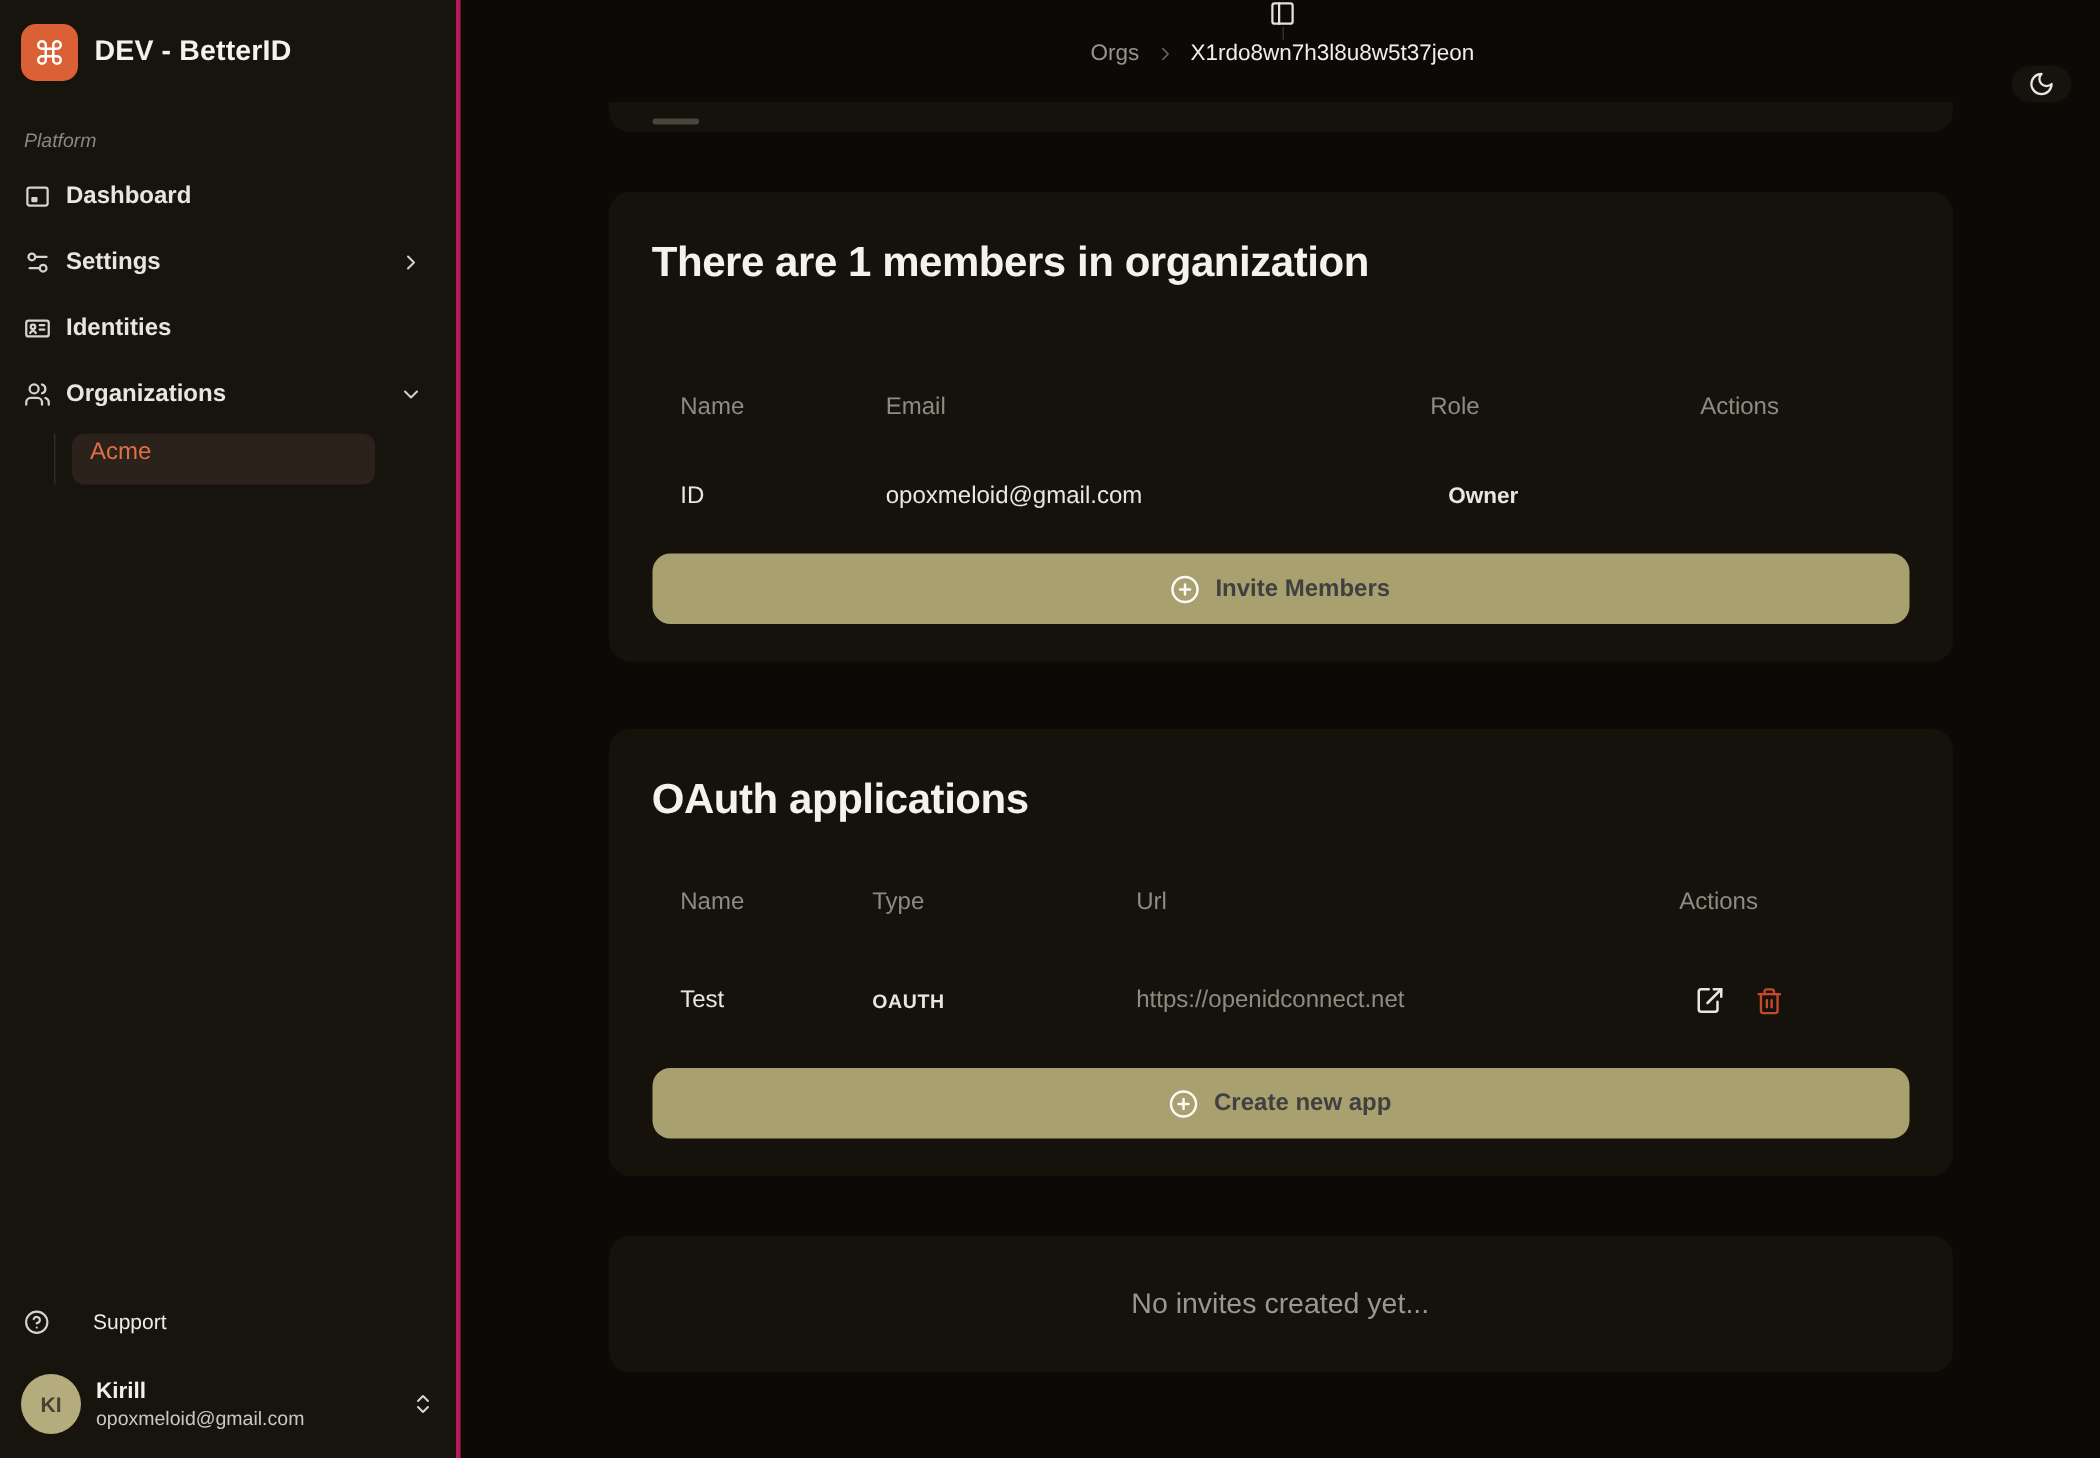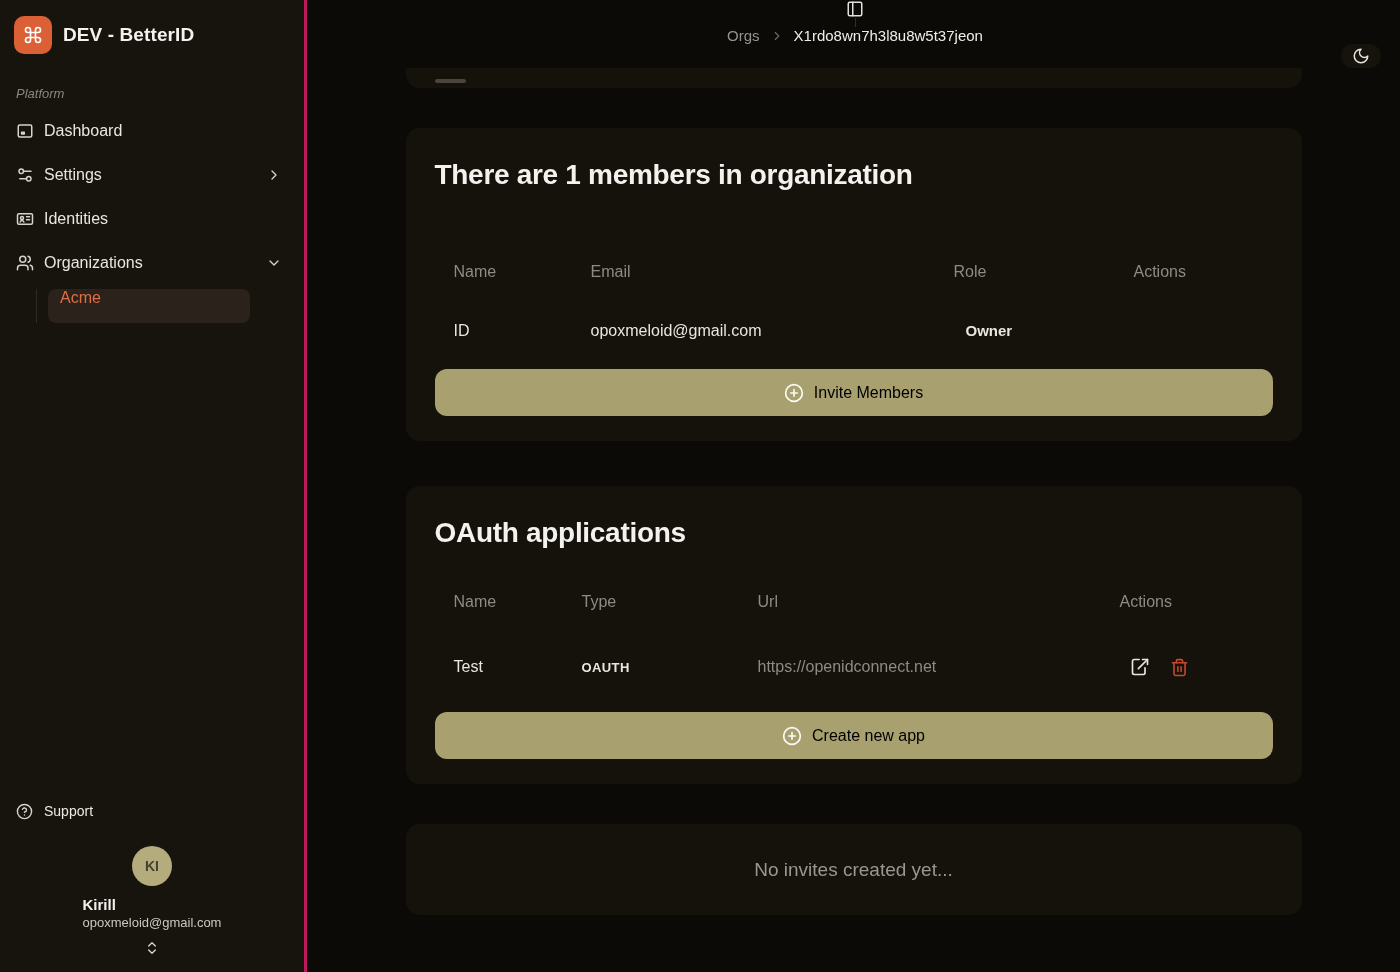--- a/index.html
+++ b/index.html
@@ -25,39 +25,39 @@
     cursor:pointer;
   }
   .brand-title { font-size:19px; font-weight:700; color:#f4f2ee; letter-spacing:.1px; }
   .section-label { font-size:13px; color:#8b8680; padding:18px 16px 8px;font-style:italic; }
   .nav { padding:4px 14px 0; }
   .nav-item {
     display:flex; align-items:center; gap:10px; height:36px; margin-bottom:8px;
     padding:0 8px 0 2px; border-radius:8px; cursor:pointer;
   }
   .nav-icon { color:#d6d2cc; width:18px; height:18px; }
-  .nav-label { font-size:16px; color:#e9e6e1; flex:1; }
+  .nav-label { font-size:16px; color:#e9e6e1; flex:1;font-weight:bold; }
   .nav-chevron { color:#d6d2cc; }
   .nav-subtree {
     margin:2px 40px 0 22px; border-left:1px solid #2e2a25; padding-left:11px;
   }
   .sub-item {
     height:34px; border-radius:8px; background:#2a221b; display:flex;
-    align-items:flex-end; padding:16px 12px; cursor:pointer;
+    align-items:flex-start; padding:4px 12px; cursor:pointer;
   }
   .sub-item span { font-size:16px; color:#e06e47; }
   .sidebar-spacer { flex:1; }
   .support-row {
-    display:flex; align-items:center; gap:11px; margin:0 14px 10px;
+    display:flex; align-items:center; gap:29px; margin:0 14px 10px;
     padding:0 2px; height:34px; border-radius:8px; cursor:pointer;
   }
   .support-row .nav-icon { width:17px; height:17px; }
   .support-label { font-size:14px; color:#eceae6; }
   .user-row {
-    display:flex; align-items:center; gap:10px; padding:8px 14px 16px; cursor:pointer;flex-direction:column;
+    display:flex; align-items:center; gap:10px; padding:8px 14px 16px; cursor:pointer;
   }
   .avatar {
     width:40px; height:40px; border-radius:50%; background:#b5ac7e;
     display:flex; align-items:center; justify-content:center;
     font-size:14px; font-weight:700; color:#474131; flex-shrink:0;
   }
   .user-meta { flex:1; min-width:0; }
   .user-name { font-size:15px; font-weight:700; color:#f2f0ec; }
   .user-email { font-size:13px; color:#cbc8c2; margin-top:2px; white-space:nowrap; }
   .user-caret { color:#d8d5d0; }
@@ -116,21 +116,21 @@
   .td-role { font-size:15px; font-weight:700; padding-left:31px; }
   .td-type { font-size:13px; font-weight:700; letter-spacing:.4px; }
   .td-url { color:#8f8a82; }
   .td-actions { gap:20px; padding-left:29px; }
   .icon-btn { background:none; border:none; cursor:pointer; padding:0; color:#e8e6e2; }
   .icon-btn.danger { color:#c6492f; }
 
   .olive-btn {
     width:100%; height:47px; border:none; border-radius:12px; background:#a9a06f;
     display:flex; align-items:center; justify-content:center; gap:10px;
-    font-family:inherit; font-size:16px; font-weight:400; color:#000000; cursor:pointer;
+    font-family:inherit; font-size:16px; font-weight:700; color:#404040; cursor:pointer;
   }
   .olive-btn .btn-icon { color:#fbfaf6; }
 
   .card-members { margin-bottom:45px; }
   .card-oauth { margin-bottom:40px; }
   .card-invites {
     height:91px; display:flex; align-items:center; justify-content:center;
   }
   .invites-empty { font-size:19px; color:#9b968f; }
 </style>

